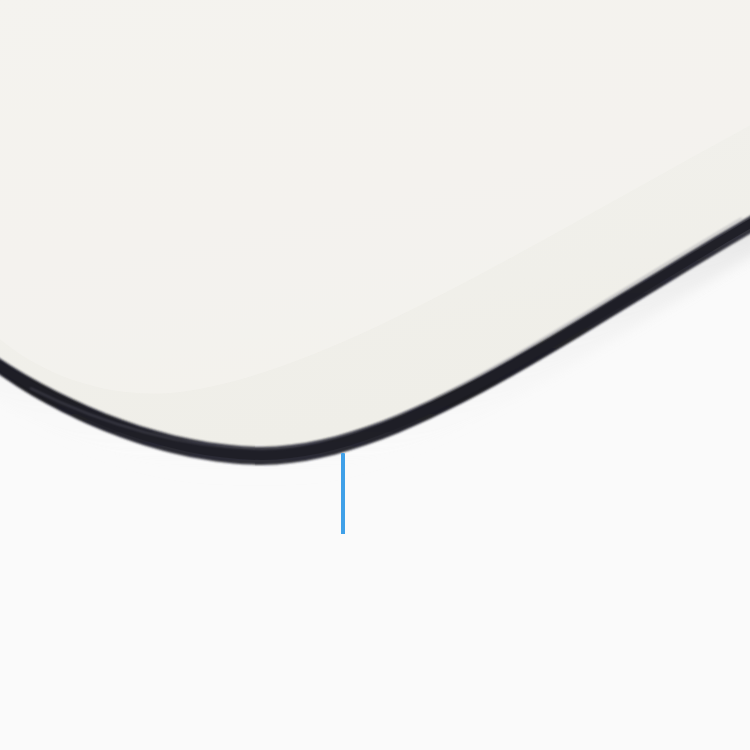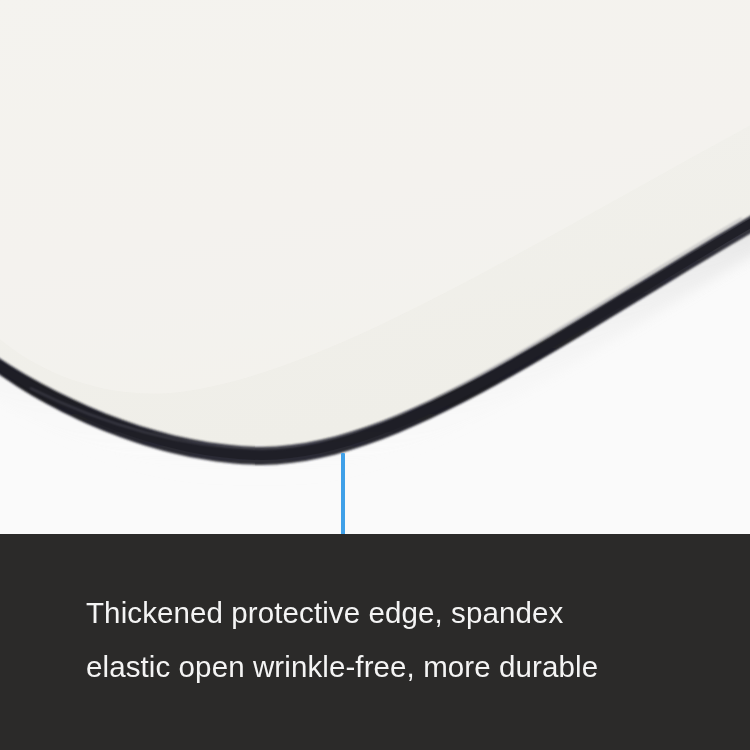--- a/index.html
+++ b/index.html
@@ -138,18 +138,14 @@
                  C 166,459 63,416 -10,364 Z" fill="#1E1E26" opacity="0.92"></path>
 
         <path d="M 30,388 C 110,428 190,448 262,449
                  C 392,448 548,332 742,218" fill="none" stroke="#6C6C7A" stroke-width="1.4" opacity="0.45" filter="url(#blurSmall)"></path>
       </g>
     </svg>
 
     <div id="leader-line"></div>
   </div>
 
-  <div id="caption-bar">
-    <div id="caption-text">Thickened protective edge, spandex
-elastic open wrinkle-free, more durable</div>
-  </div>
 
 </div>
 
 </body></html>

